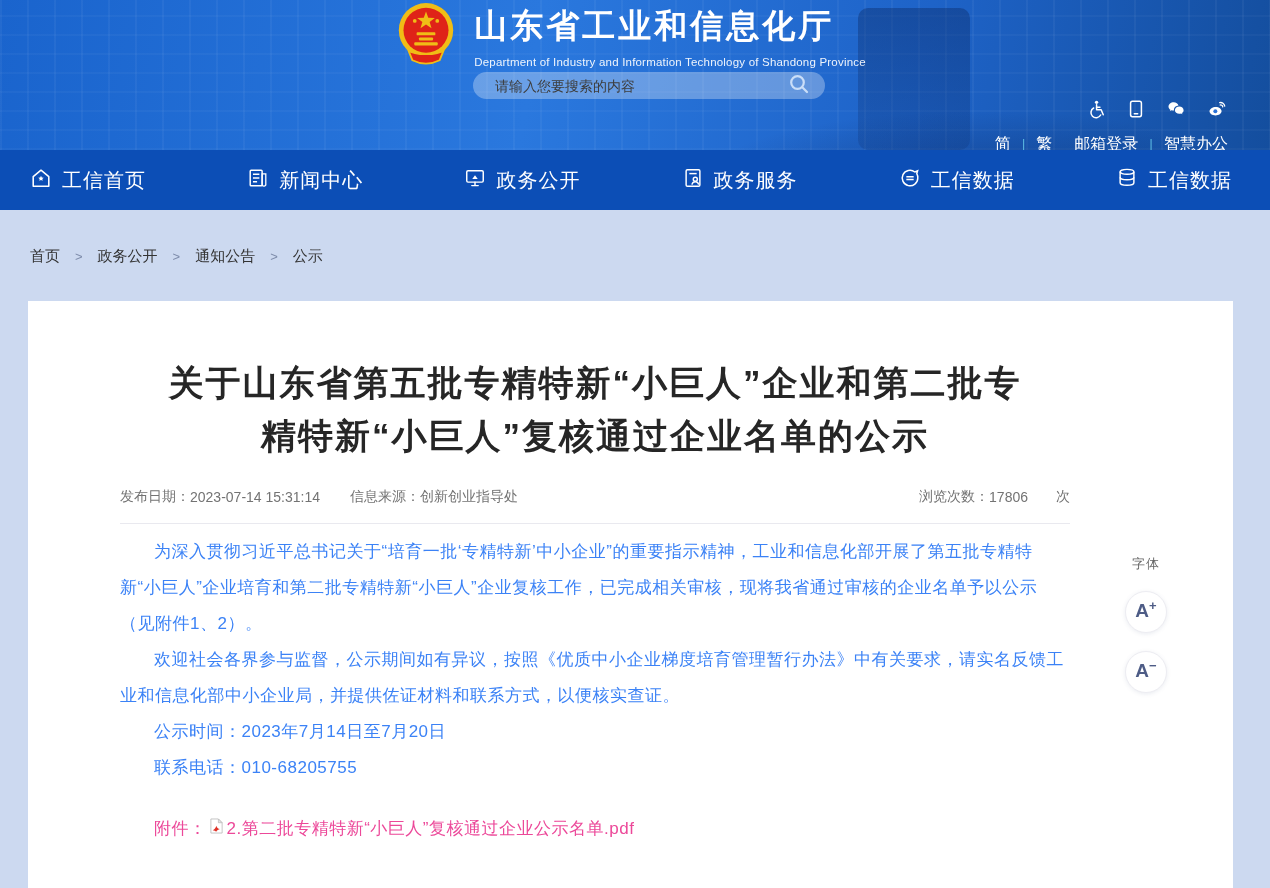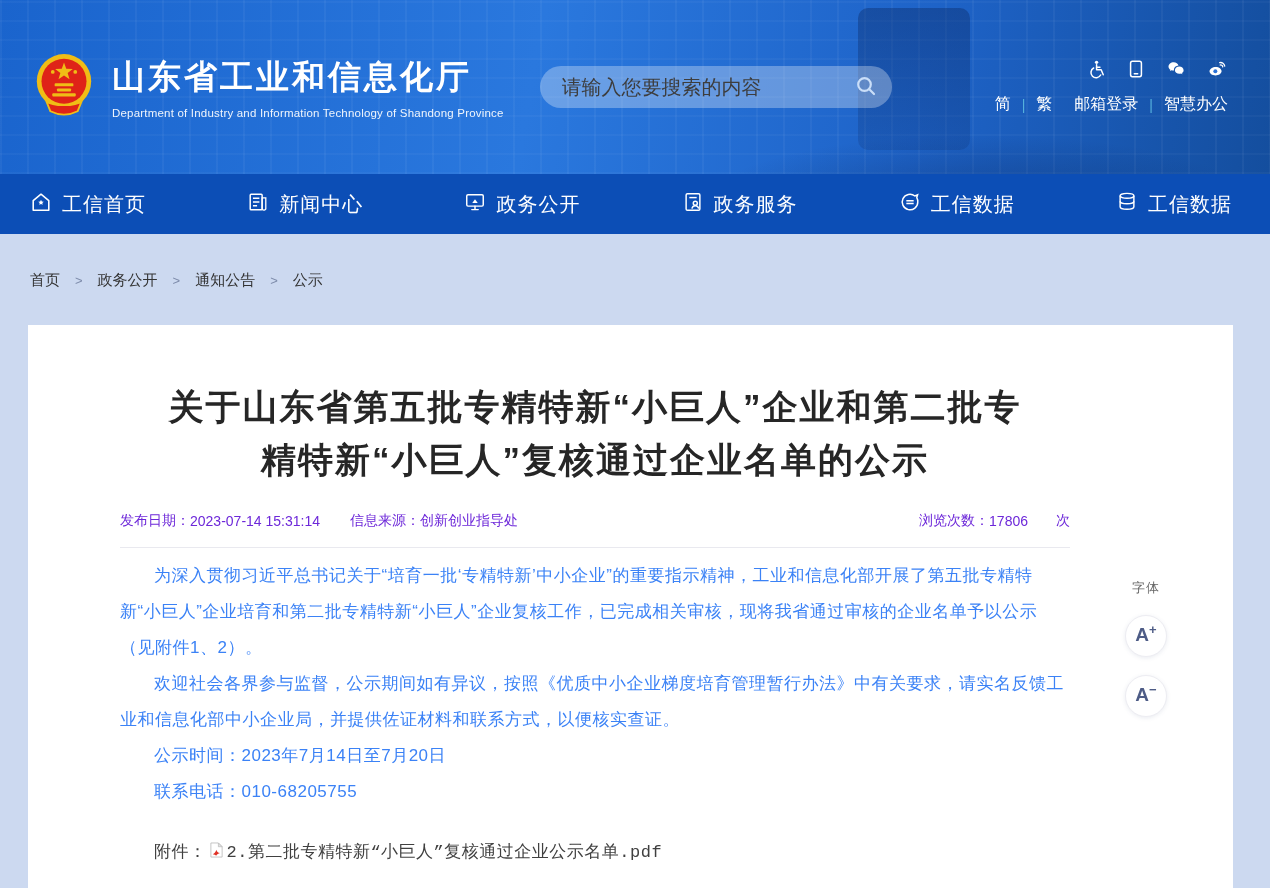--- a/index.html
+++ b/index.html
@@ -5,27 +5,28 @@
   * { box-sizing: border-box; margin: 0; padding: 0; }
   html, body { width: 1270px; height: 888px; overflow: hidden; }
   body {
     font-family: "Liberation Sans", "DejaVu Sans", sans-serif;
     background: #ccd9f0;
     position: relative;
   }
 
   
   .header {
-    height: 174px;
+    height: 150px;
     background: linear-gradient(100deg, #1a64cd 0%, #2a78de 42%, #1e63c8 72%, #144e9e 100%);
     display: flex;
     align-items: center;
     padding: 0 42px 0 34px;
     position: relative;
     overflow: hidden;
+    flex-direction: column;
   }
   .header-pattern {
     position: absolute; inset: 0;
     background-image:
       repeating-linear-gradient(90deg, rgba(255,255,255,0.045) 0 2px, transparent 2px 27px),
       repeating-linear-gradient(0deg, rgba(255,255,255,0.03) 0 2px, transparent 2px 19px);
     pointer-events: none;
   }
   .header-stone {
     position: absolute; left: 858px; top: 8px; width: 112px; height: 142px;
@@ -47,21 +48,21 @@
     margin-left: 36px;
     width: 352px; height: 42px;
     background: rgba(255,255,255,0.30);
     border-radius: 21px;
     display: flex; align-items: center;
     padding: 0 14px 0 22px;
     position: relative; z-index: 2;
   }
   .search-box input {
     flex: 1; border: none; outline: none; background: transparent;
-    font-size: 20px; color: #222;
+    font-size: 14px; color: #222;
     font-family: inherit;
   }
   .search-box input::placeholder { color: #3d3d3d; opacity: 1; }
   .search-btn { background: none; border: none; cursor: pointer; display: flex; align-items: center; }
 
   .header-right {
     margin-left: auto;
     display: flex; flex-direction: column; align-items: flex-end;
     gap: 15px; position: relative; z-index: 2;
   }
@@ -103,41 +104,40 @@
     min-height: 560px;
   }
   .article-title {
     text-align: center;
     font-size: 35px; font-weight: bold; color: #262626;
     letter-spacing: 2px; line-height: 1.5;
   }
   .meta-row {
     margin-top: 26px;
     display: flex; align-items: center;
-    font-size: 14px; color: #6d28d9;
+    font-size: 14px; color: #737373;
   }
   .meta-source { margin-left: 30px; }
   .meta-views { margin-left: auto; }
   .meta-views-unit { margin-left: 28px; }
   .meta-divider { border-bottom: 1px solid #e9e9ef; margin-top: 17px; }
 
   .article-body { margin-top: 10px; }
   .article-body p {
     font-size: 17px; color: #3b82f6;
     line-height: 36px;
     text-indent: 2em;
     letter-spacing: 0.5px;
   }
 
   .attachments {
     margin-top: 30px;
     display: flex; align-items: flex-start;
-    font-size: 17px; color: #404040; letter-spacing: 0.5px;
+    font-size: 17px; color: #ec4899; letter-spacing: 0.5px;
     padding-left: 2em;
-    font-family: Liberation Mono, monospace;
   }
   .att-label { white-space: nowrap; line-height: 26px; }
   .att-items { display: flex; flex-direction: column; gap: 13px; margin-left: 2px; }
   .att-row { display: flex; align-items: flex-start; gap: 3px; cursor: pointer; line-height: 26px; }
   .att-row svg { margin-top: 2px; flex: none; }
 
   
   .font-widget {
     position: absolute; top: 254px; right: 66px;
     width: 42px; text-align: center;

